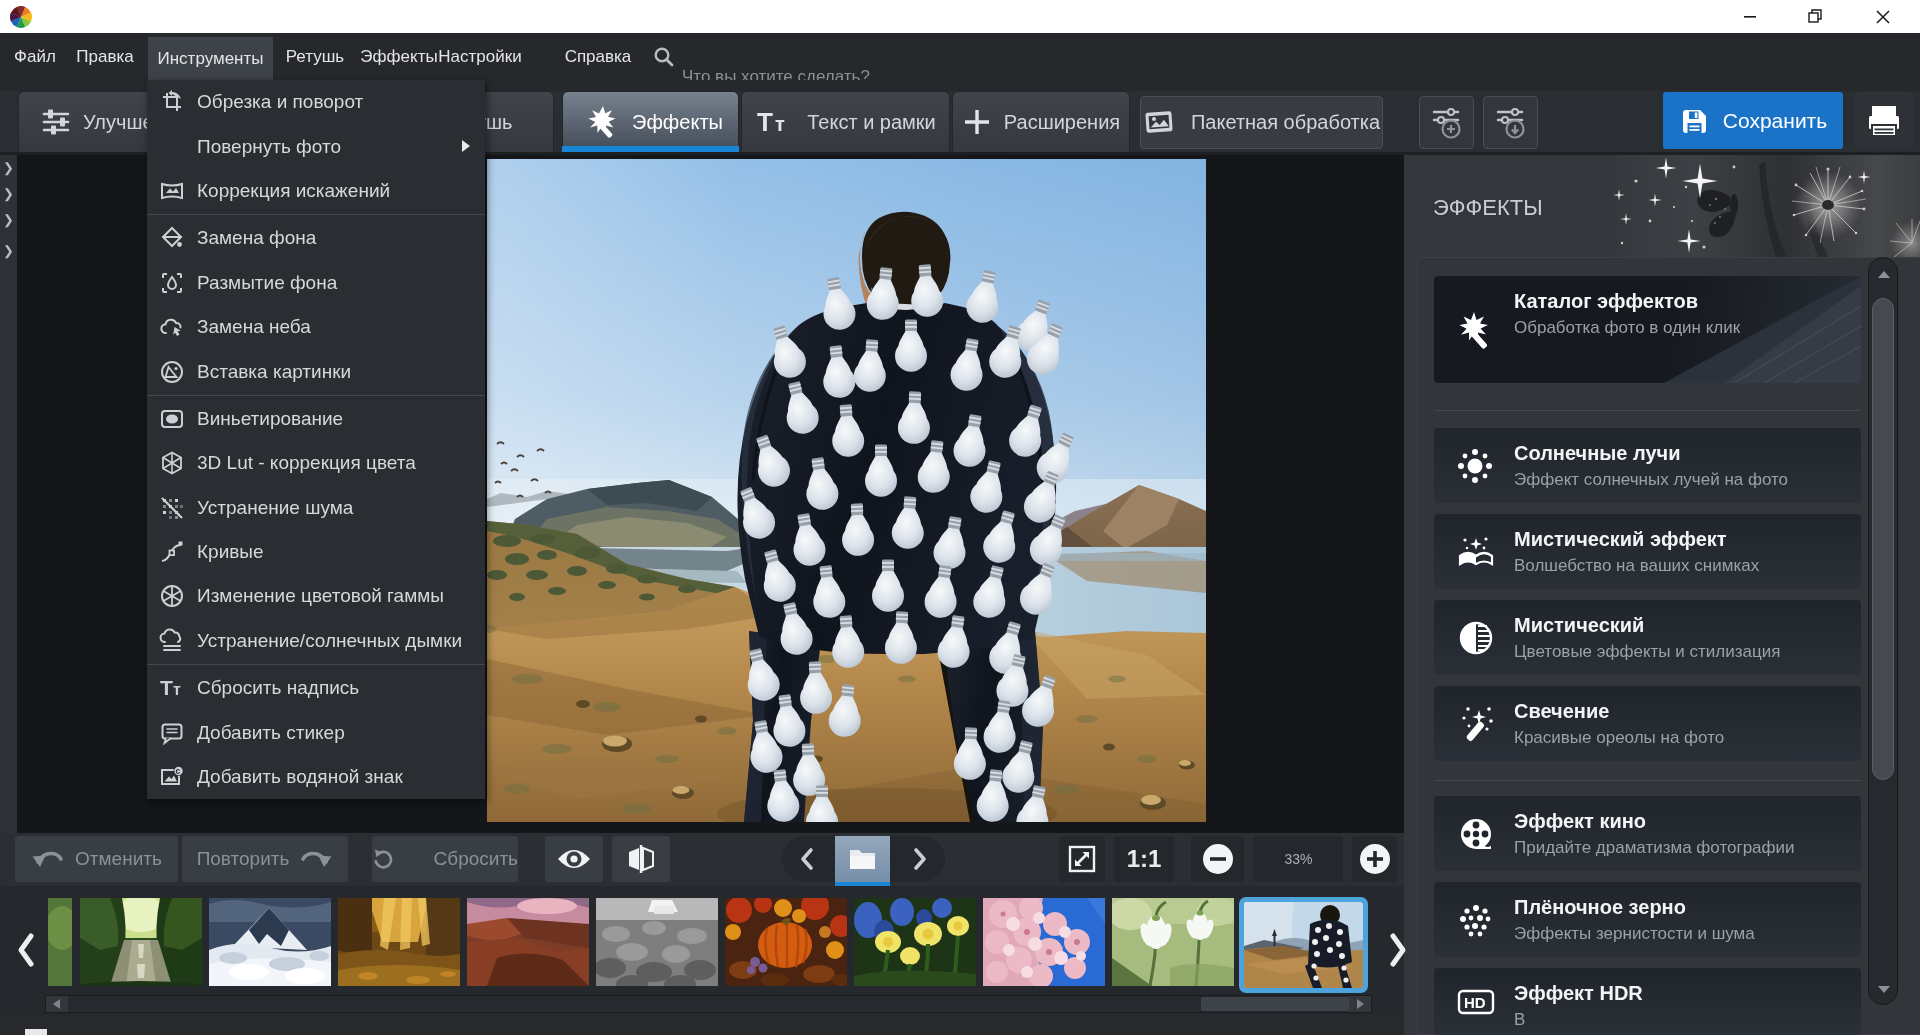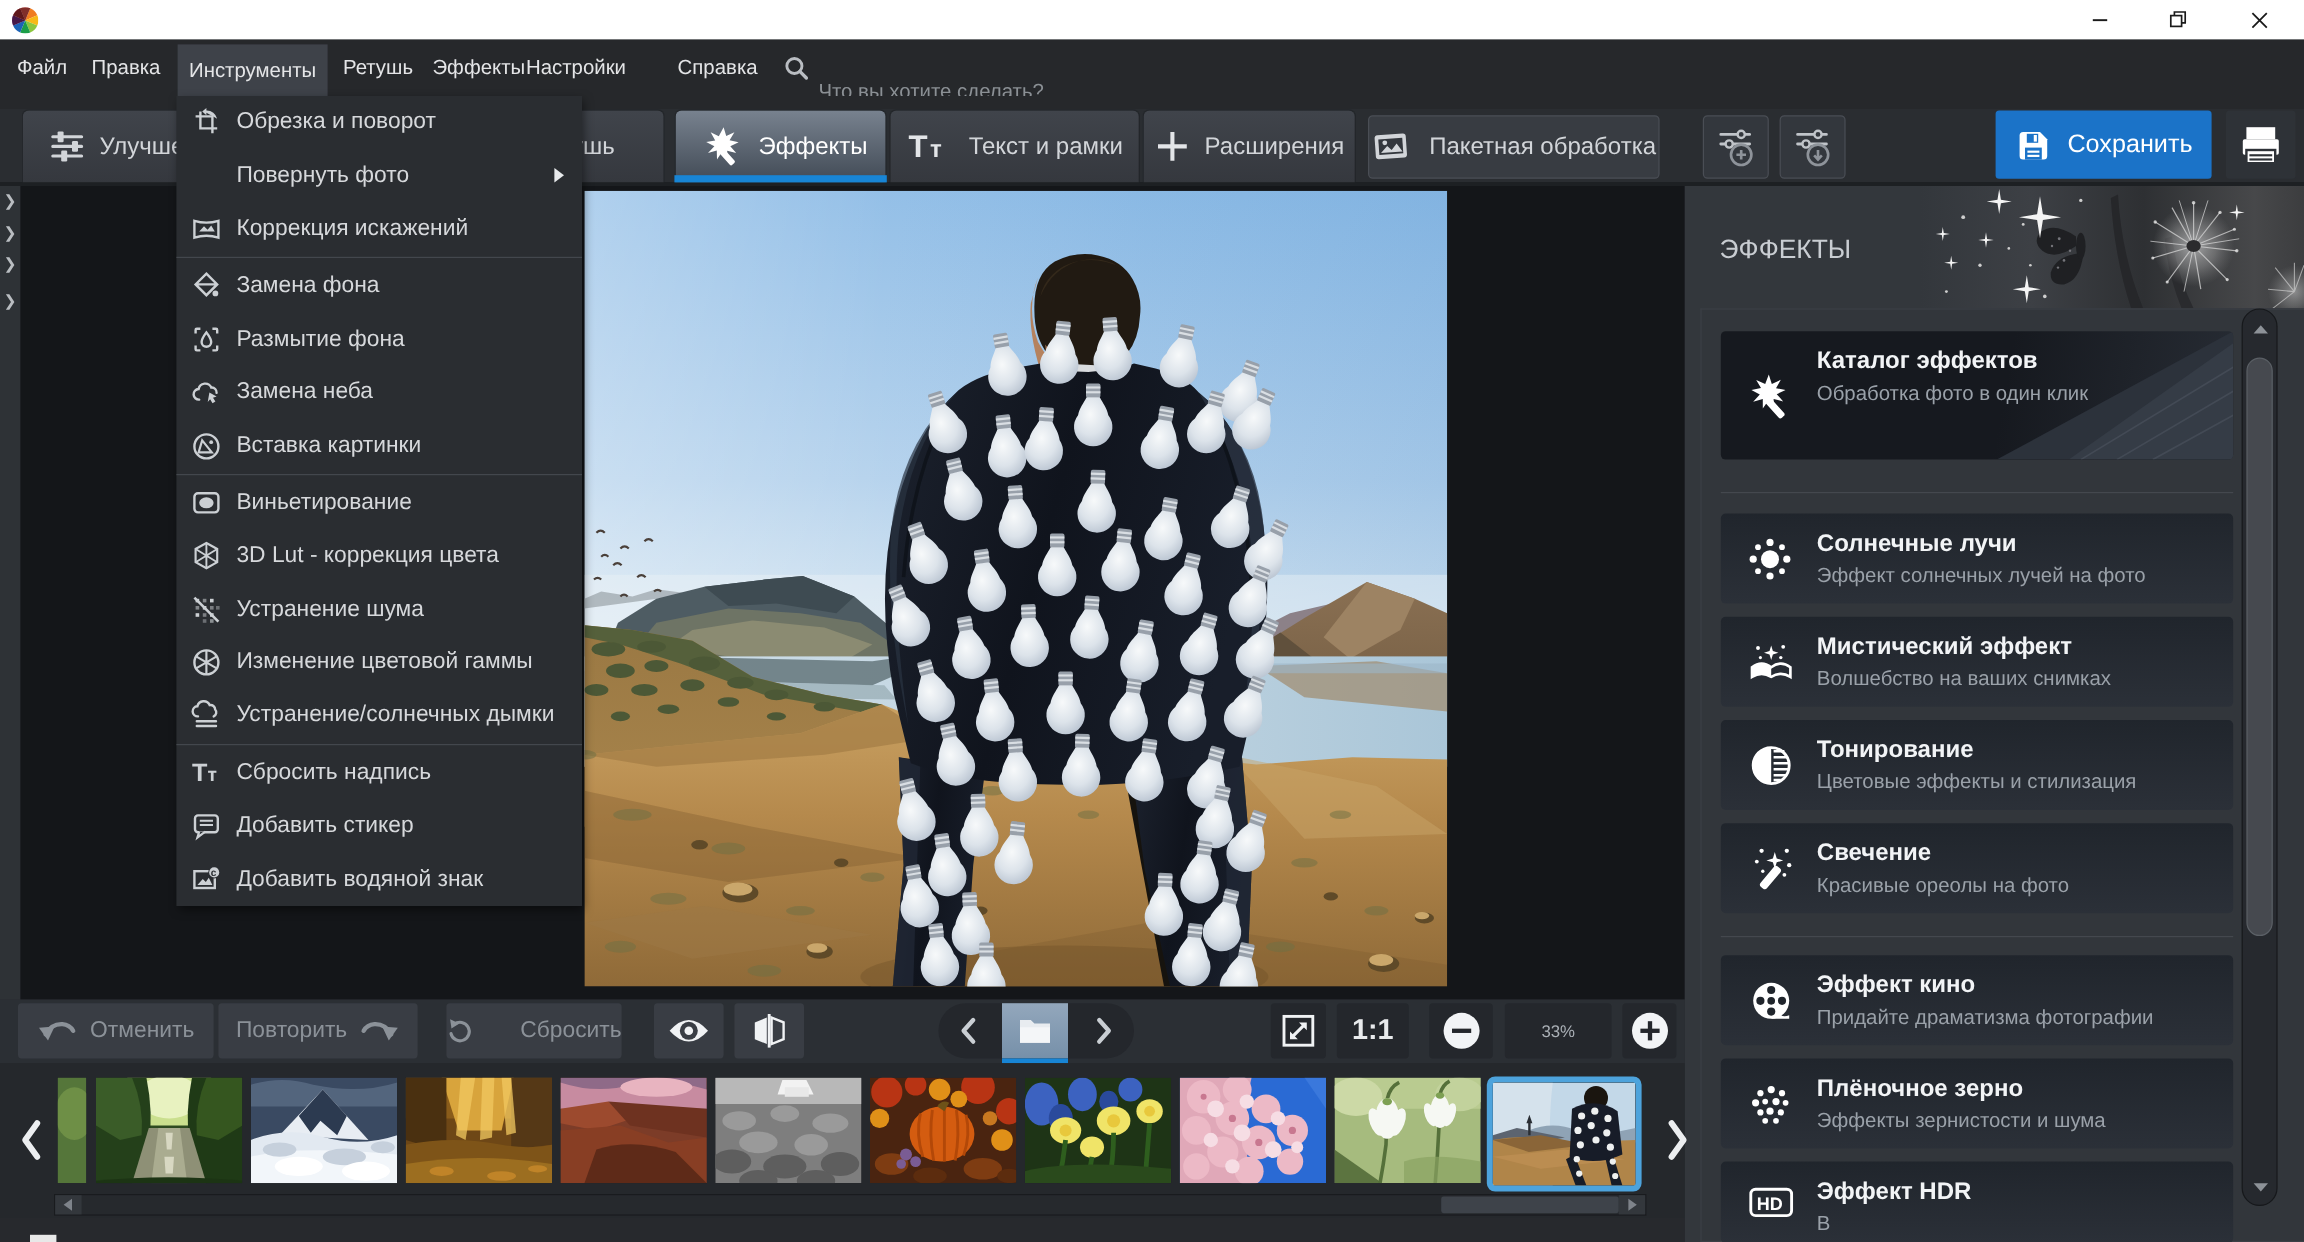--- a/index.html
+++ b/index.html
@@ -546,21 +546,21 @@
       <div class="st">Волшебство на ваших снимках</div>
     </div>
     <div class="card" style="top:342px;">
       <svg class="ic" viewBox="0 0 44 44">
         <circle cx="22" cy="22" r="15" fill="none" stroke="#fff" stroke-width="2.4"></circle>
         <path d="M22 7 A15 15 0 0 0 22 37 Z" fill="#fff"></path>
         <g stroke="#fff" stroke-width="2">
           <path d="M24 10 H33 M24 15 H36 M24 20 H37 M24 25 H36.5 M24 30 H34.5 M24 34 H30"></path>
         </g>
       </svg>
-      <div class="tt">Тонирование</div>
+      <div class="tt">Мистический</div>
       <div class="st">Цветовые эффекты и стилизация</div>
     </div>
     <div class="card" style="top:428px;">
       <svg class="ic" viewBox="0 0 44 44">
         <rect x="18" y="18" width="7" height="22" rx="2.5" transform="rotate(40 21 29)" fill="#fff"></rect>
         <path d="M25 8 L26.6 13.4 L32 15 L26.6 16.6 L25 22 L23.4 16.6 L18 15 L23.4 13.4 Z" fill="#fff"></path>
         <g fill="#fff">
           <circle cx="14" cy="7" r="1.8"></circle>
             <circle cx="35" cy="7" r="1.8"></circle>
             <circle cx="37" cy="19" r="1.8"></circle>
@@ -1064,20 +1064,28 @@
           <rect x="16" y="16" width="3" height="3"></rect>
       <rect x="10" y="21" width="3" height="3" opacity="0.4"></rect>
           <rect x="16" y="21" width="3" height="3" opacity="0.6"></rect>
     </g>
     <path d="M3 3 L23 23" stroke="#ccd0d4" stroke-width="2.2"></path>
   </svg>
       <span class="txt">Устранение шума</span>
     </div>
   <div class="ditem">
       <svg width="26" height="26" viewBox="0 0 26 26">
+    <path d="M3 22 C9 22 11 14 14 10 C16.5 6.7 19 6 22 6" fill="none" stroke="#ccd0d4" stroke-width="2"></path>
+    <rect x="10.5" y="11.5" width="4.6" height="4.6" fill="#2c2f34" stroke="#ccd0d4" stroke-width="1.8"></rect>
+    <rect x="19.5" y="2.5" width="4" height="4" fill="#ccd0d4"></rect>
+  </svg>
+      <span class="txt">Кривые</span>
+    </div>
+  <div class="ditem">
+      <svg width="26" height="26" viewBox="0 0 26 26">
     <circle cx="13" cy="13" r="10" fill="none" stroke="#ccd0d4" stroke-width="2"></circle>
     <g stroke="#ccd0d4" stroke-width="1.8">
       <path d="M13 3 V13 M13 13 L4.4 8 M13 13 L4.4 18 M13 13 L13 23 M13 13 L21.6 18 M13 13 L21.6 8"></path>
     </g>
   </svg>
       <span class="txt">Изменение цветовой гаммы</span>
     </div>
   <div class="ditem">
       <svg width="26" height="26" viewBox="0 0 26 26">
     <path d="M6 14 a4.2 4.2 0 0 1 -0.5 -8.4 a5.4 5.4 0 0 1 10.2 -1 a3.8 3.8 0 0 1 4.6 3.7 a3.6 3.6 0 0 1 -1.2 5.7" fill="none" stroke="#ccd0d4" stroke-width="2" stroke-linecap="round"></path>

